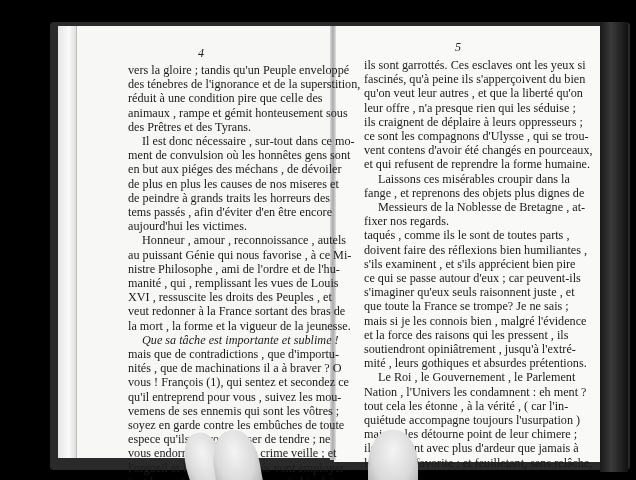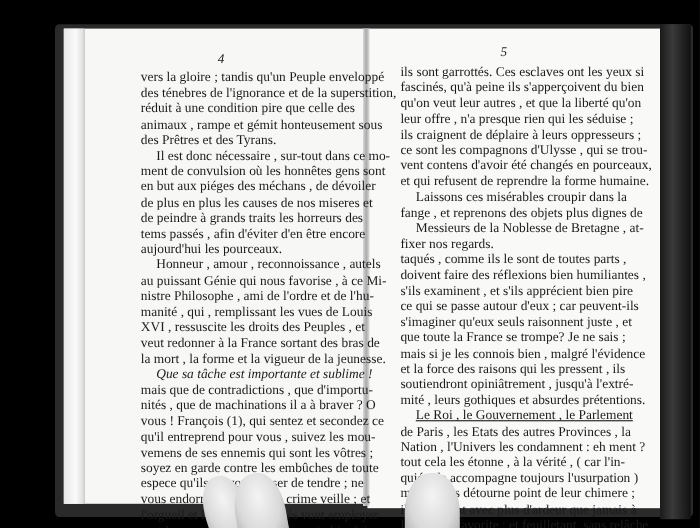--- a/index.html
+++ b/index.html
@@ -34,21 +34,21 @@
     <span class="line">des ténebres de l'ignorance et de la superstition,</span>
     <span class="line">réduit à une condition pire que celle des</span>
     <span class="line">animaux , rampe et gémit honteusement sous</span>
     <span class="line last">des Prêtres et des Tyrans.</span>
     <span class="line" style="padding-left: 14px;">Il est donc nécessaire , sur-tout dans ce mo-</span>
     <span class="line">ment de convulsion où les honnêtes gens sont</span>
     <span class="line">en but aux piéges des méchans , de dévoiler</span>
     <span class="line">de plus en plus les causes de nos miseres et</span>
     <span class="line">de peindre à grands traits les horreurs des</span>
     <span class="line">tems passés , afin d'éviter d'en être encore</span>
-    <span class="line last">aujourd'hui les pourceaux.</span>
+    <span class="line last">aujourd'hui les victimes.</span>
     <span class="line" style="padding-left: 14px;">Honneur , amour , reconnoissance , autels</span>
     <span class="line">au puissant Génie qui nous favorise , à ce Mi-</span>
     <span class="line">nistre Philosophe , ami de l'ordre et de l'hu-</span>
     <span class="line">manité , qui , remplissant les vues de Louis</span>
     <span class="line">XVI , ressuscite les droits des Peuples , et</span>
     <span class="line">veut redonner à la France sortant des bras de</span>
     <span class="line last">la mort , la forme et la vigueur de la jeunesse.</span>
     <span class="line" style="padding-left: 14px; font-style: italic;">Que sa tâche est importante et sublime !</span>
     <span class="line">mais que de contradictions , que d'importu-</span>
     <span class="line">nités , que de machinations il a à braver ? O</span>
@@ -77,22 +77,21 @@
     <span class="line">taqués , comme ils le sont de toutes parts ,</span>
     <span class="line">doivent faire des réflexions bien humiliantes ,</span>
     <span class="line">s'ils examinent , et s'ils apprécient bien pire</span>
     <span class="line">ce qui se passe autour d'eux ; car peuvent-ils</span>
     <span class="line">s'imaginer qu'eux seuls raisonnent juste , et</span>
     <span class="line">que toute la France se trompe? Je ne sais ;</span>
     <span class="line">mais si je les connois bien , malgré l'évidence</span>
     <span class="line">et la force des raisons qui les pressent , ils</span>
     <span class="line">soutiendront opiniâtrement , jusqu'à l'extré-</span>
     <span class="line last">mité , leurs gothiques et absurdes prétentions.</span>
-    <span class="line" style="padding-left: 14px; text-decoration: underline;">Le Roi , le Gouvernement , le Parlement</span>
-    <span class="line">de Paris , les Etats des autres Provinces , la</span>
+    <span class="line" style="padding-left: 14px;">Le Roi , le Gouvernement , le Parlement</span>
     <span class="line">Nation , l'Univers les condamnent : eh ment ?</span>
     <span class="line">tout cela les étonne , à la vérité , ( car l'in-</span>
     <span class="line">quiétude accompagne toujours l'usurpation )</span>
     <span class="line">mais ne les détourne point de leur chimere ;</span>
     <span class="line">ils se livrent avec plus d'ardeur que jamais à</span>
     <span class="line">leur étude favorite ; et feuilletant, sans relâche,</span>
   </div>
 
 <div class="finger" style="left:185px;top:432px;width:40px;height:60px;transform:rotate(-18deg);"></div>
 <div class="finger" style="left:213px;top:430px;width:46px;height:62px;transform:rotate(-10deg);"></div>

